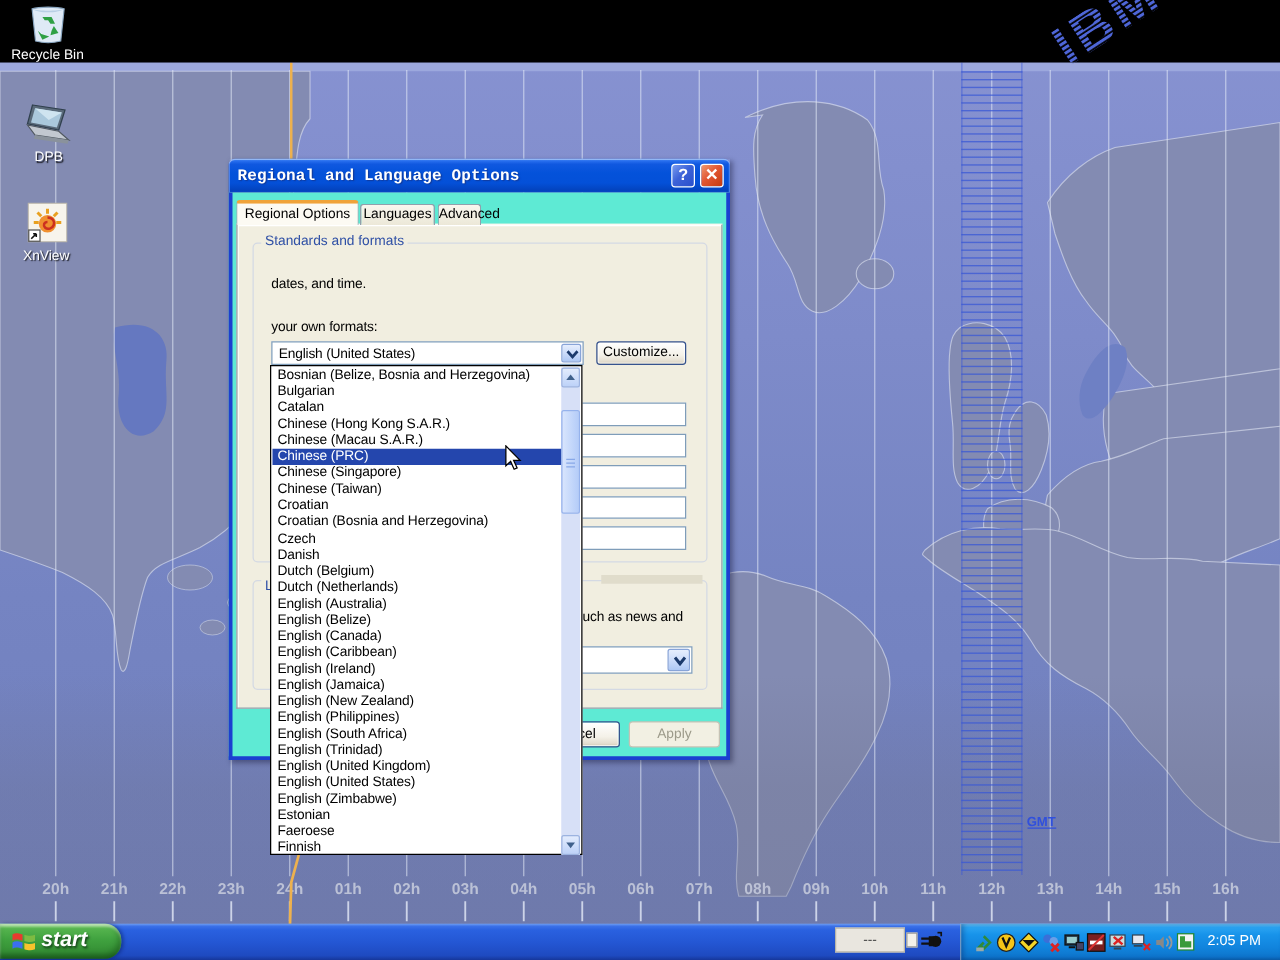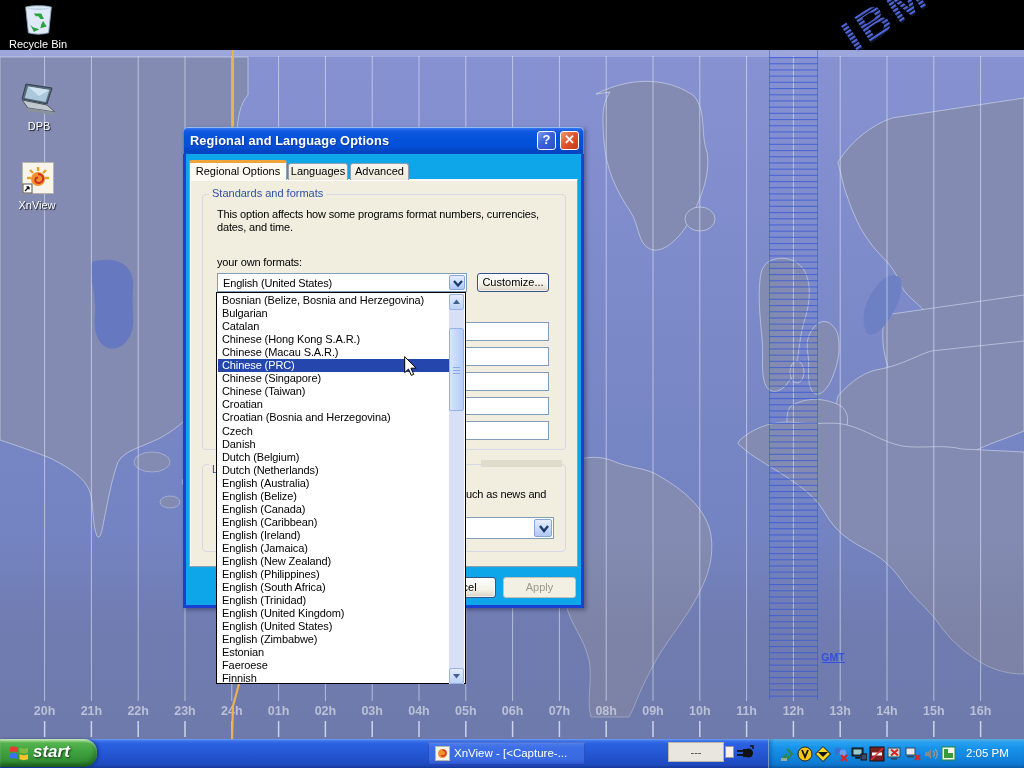--- a/index.html
+++ b/index.html
@@ -6,31 +6,31 @@
 #s{position:relative;width:1024px;height:768px;overflow:hidden;background:#7a89c8;font-family:"Liberation Sans",sans-serif;}
 .abs{position:absolute;}
 .t11{font-size:11px;line-height:13px;white-space:nowrap;color:#000;letter-spacing:-0.15px;}
 .iclab{font-size:11px;color:#fff;text-align:center;white-space:nowrap;}
 .sh{text-shadow:1px 1px 1px rgba(0,0,0,.85);}
 
 #dlg{left:183px;top:127px;width:401px;height:481px;z-index:5;box-shadow:2px 2px 4px rgba(20,20,50,.4);}
 #tbar{left:0;top:0;right:0;height:27px;border-radius:5px 5px 0 0;
  background:linear-gradient(180deg,#5a96f2 0%,#2a70ef 6%,#1058e0 16%,#0452da 42%,#0450d8 72%,#0343be 93%,#0a47c8 100%);
  box-shadow:inset 0 1px 0 rgba(255,255,255,.4),inset 1px 0 0 rgba(90,140,240,.8),inset -1px 0 0 rgba(90,140,240,.8);}
-#tbt{left:7px;top:6px;font-size:12.8px;letter-spacing:-0.1px;font-weight:bold;color:#fff;text-shadow:1px 1px 1px #123a9a;letter-spacing:.1px;}
+#tbt{left:7px;top:6px;font-size:12.8px;letter-spacing:-0.1px;font-weight:bold;color:#fff;text-shadow:1px 1px 1px #123a9a;letter-spacing:.1px;font-family:Liberation Mono, monospace;}
 .wbtn{top:4px;width:19px;height:19px;border:1px solid #fff;border-radius:3px;box-sizing:border-box;font-weight:bold;color:#fff;text-align:center;font-size:13px;line-height:16px;}
 #hbtn{left:354px;background:linear-gradient(135deg,#7a9cf0 0%,#3c62d8 45%,#2a50cc 100%);}
 #xbtn{left:377px;background:linear-gradient(135deg,#f09a70 0%,#e25632 45%,#c43a10 100%);}
-#dbody{left:0;top:27px;width:401px;height:454px;box-sizing:border-box;background:#0ea5e9;
+#dbody{left:0;top:27px;width:401px;height:454px;box-sizing:border-box;background:#5eead4;
  border-left:3px solid #1b3fd0;border-right:3px solid #1b3fd0;border-bottom:3px solid #1b3fd0;}
 
 .tab{box-sizing:border-box;font-size:11px;text-align:center;border:1px solid #91a0ac;border-bottom:none;border-radius:3px 3px 0 0;background:linear-gradient(#f9f7ef,#ece8d8);}
 #tab1{left:3px;top:6px;width:98px;height:20px;background:#fcfaf3;border-top:3px solid #f0a33a;z-index:3;line-height:16px;}
 #tab2{left:102px;top:9px;width:60px;height:17px;line-height:15px;}
-#tab3{left:164px;top:9px;width:59px;height:17px;line-height:15px;}
+#tab3{left:164px;top:9px;width:35px;height:17px;line-height:15px;}
 #tpanel{left:3px;top:25px;width:389px;height:388px;box-sizing:border-box;background:#f1eee0;
  border:1px solid #91a0ac;border-top:1px solid #fcfaf3;box-shadow:inset 1px 1px 0 #fff;}
 .grp{box-sizing:border-box;border:1px solid #d4d9e3;border-radius:4px;}
 .glab{font-size:11px;color:#2e4fa5;background:#f1eee0;padding:0 3px;}
 .xpbtn{box-sizing:border-box;border:1px solid #36538e;border-radius:3px;font-size:11px;text-align:center;color:#000;
  background:linear-gradient(180deg,#ffffff 0%,#f4f1e8 60%,#e4ded0 88%,#d0c8b4 100%);box-shadow:inset 0 0 0 1px rgba(255,255,255,.7);}
 .inbox{box-sizing:border-box;background:#fff;border:1px solid #7f9db9;}
 .cbtn{box-sizing:border-box;border:1px solid #88a4d8;border-radius:2px;background:linear-gradient(180deg,#e6eefd 0%,#ccdcfa 50%,#aec8f4 100%);}
 
 #list{left:30px;top:138px;width:250px;height:392px;box-sizing:border-box;background:#fff;border:1px solid #000;z-index:6;}
@@ -321,21 +321,20 @@
  <div id="tbt" class="abs">Regional and Language Options</div>
  <div id="hbtn" class="abs wbtn">?</div>
  <div id="xbtn" class="abs wbtn">✕</div>
  <div id="dbody" class="abs">
   <div id="tpanel" class="abs"></div>
   <div id="tab1" class="abs tab">Regional Options</div>
   <div id="tab2" class="abs tab">Languages</div>
   <div id="tab3" class="abs tab">Advanced</div>
   <div class="abs grp" style="left:16px;top:40px;width:364px;height:256px"></div>
   <div class="abs glab" style="left:23px;top:33px">Standards and formats</div>
-  <div class="abs t11" style="left:31px;top:54px">This option affects how some programs format numbers, currencies,</div>
   <div class="abs t11" style="left:31px;top:67px">dates, and time.</div>
   <div class="abs t11" style="left:31px;top:102px">your own formats:</div>
   <div class="abs inbox" style="left:31px;top:119px;width:250px;height:19px">
    <div class="abs t11" style="left:5px;top:3px">English (United States)</div>
    <div class="abs cbtn" style="right:1px;top:1px;width:16px;height:15px">
     <svg width="16" height="15" viewBox="0 0 16 15" style="position:absolute;left:0;top:0">
               <path d="M4,5 L8,9.5 L12,5" stroke="#1c3a6c" stroke-width="2.2" fill="none"></path>
             </svg>
    </div>
   </div>
@@ -416,28 +415,20 @@
   background:linear-gradient(180deg,#98da86 0%,#55b44e 14%,#40a23f 45%,#359035 80%,#257127 100%);
   box-shadow:inset -2px -3px 5px rgba(0,40,0,.35), inset 0 2px 2px rgba(255,255,255,.45), 2px 0 3px rgba(0,20,80,.4)">
   <svg width="20" height="20" viewBox="0 0 20 20" style="position:absolute;left:9px;top:4px">
    <path d="M1,4.5 C3,3.2 5,3.4 9,4.5 L9,9.5 C5,8.4 3,8.2 1,9.5 Z" fill="#e83a2e"></path>
    <path d="M10.5,4.8 C14,5.9 16,5.9 19,4.8 L19,9.8 C16,10.9 14,10.9 10.5,9.8 Z" fill="#7dbb42"></path>
    <path d="M1,11 C3,9.7 5,9.9 9,11 L9,16 C5,14.9 3,14.7 1,16 Z" fill="#3b6ff0"></path>
    <path d="M10.5,11.3 C14,12.4 16,12.4 19,11.3 L19,16.3 C16,17.4 14,17.4 10.5,16.3 Z" fill="#f8c32c"></path>
   </svg>
   <span style="position:absolute;left:33px;top:3px;font:italic bold 17px 'Liberation Sans',sans-serif;color:#fff;text-shadow:1px 1px 2px #123c16">start</span>
  </div>
- <div class="tbtn" style="left:428px;width:157px">
-  <svg width="15" height="15" viewBox="0 0 15 15" style="position:absolute;left:7px;top:4px">
-   <rect x="0.5" y="0.5" width="14" height="14" fill="#f7f4ec" stroke="#b8b4a8"></rect>
-   <circle cx="7.5" cy="7.5" r="4.5" fill="#f09030"></circle>
-   <path d="M7.5,4 C10,4 11.5,6 10.8,8 C10,10 7.5,10.5 6.3,9.2" stroke="#cc3020" stroke-width="1.4" fill="none"></path>
-  </svg>
-  <span style="position:absolute;left:26px;top:5px">XnView - [&lt;Capture-...</span>
- </div>
  <div class="abs" style="left:668px;top:3px;width:56px;height:20px;background:#e9e6df;border:1px solid #b8b5a8;box-sizing:border-box;color:#444;font-size:11px;text-align:center;line-height:18px">---</div>
  <div class="abs" style="left:725px;top:7px;width:7px;height:10px;background:#f4f2ea;border:1px solid #999"></div>
  <svg width="18" height="16" viewBox="0 0 18 16" style="position:absolute;left:736px;top:6px">
   <path d="M8,8 a4.5,4.5 0 1,1 9,0 a4.5,4.5 0 0,1 -9,0" fill="#111"></path>
   <rect x="7" y="4" width="4" height="8" fill="#111"></rect>
   <rect x="1" y="5" width="7" height="1.8" fill="#111"></rect>
         <rect x="1" y="9" width="7" height="1.8" fill="#111"></rect>
   <path d="M14,1 L17,1 L17,4" stroke="#111" stroke-width="1.4" fill="none"></path>
  </svg>
  <div id="tray" class="abs">

